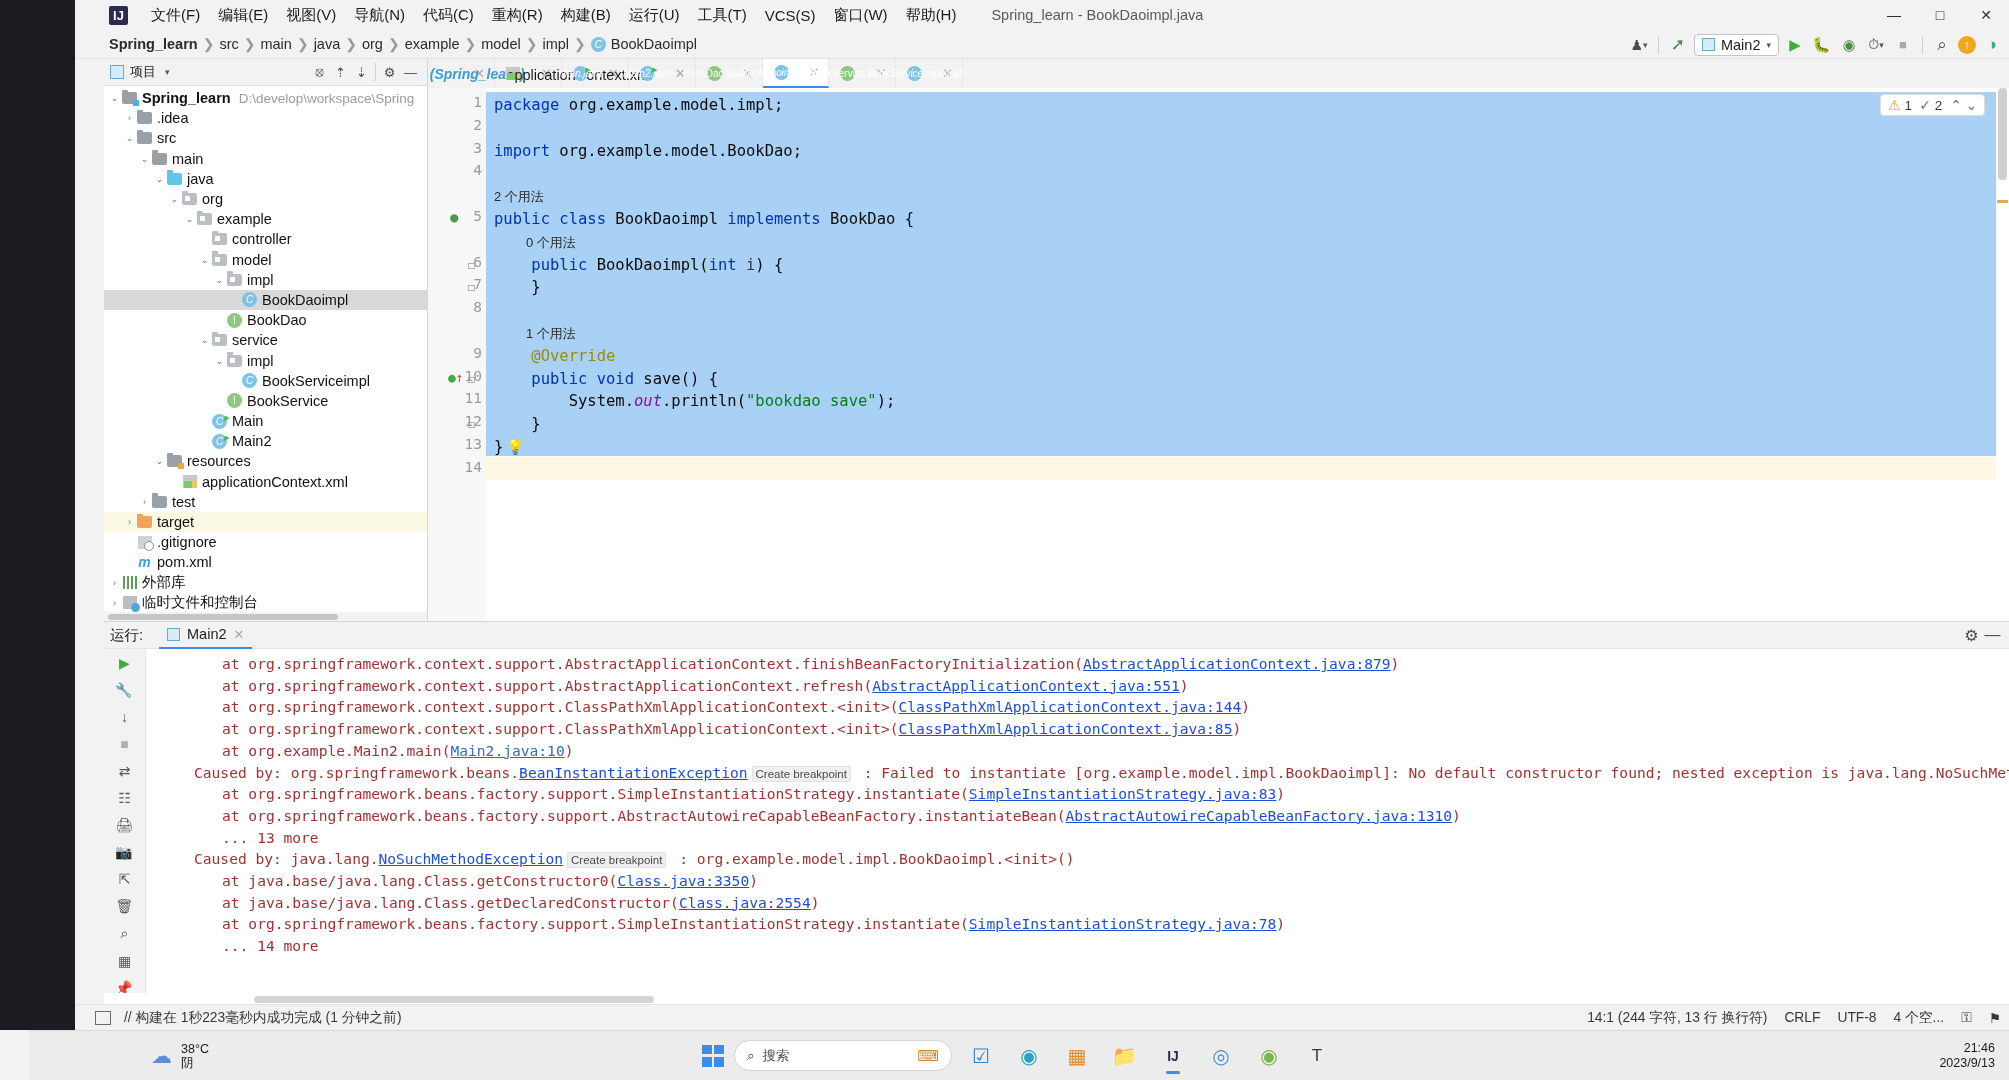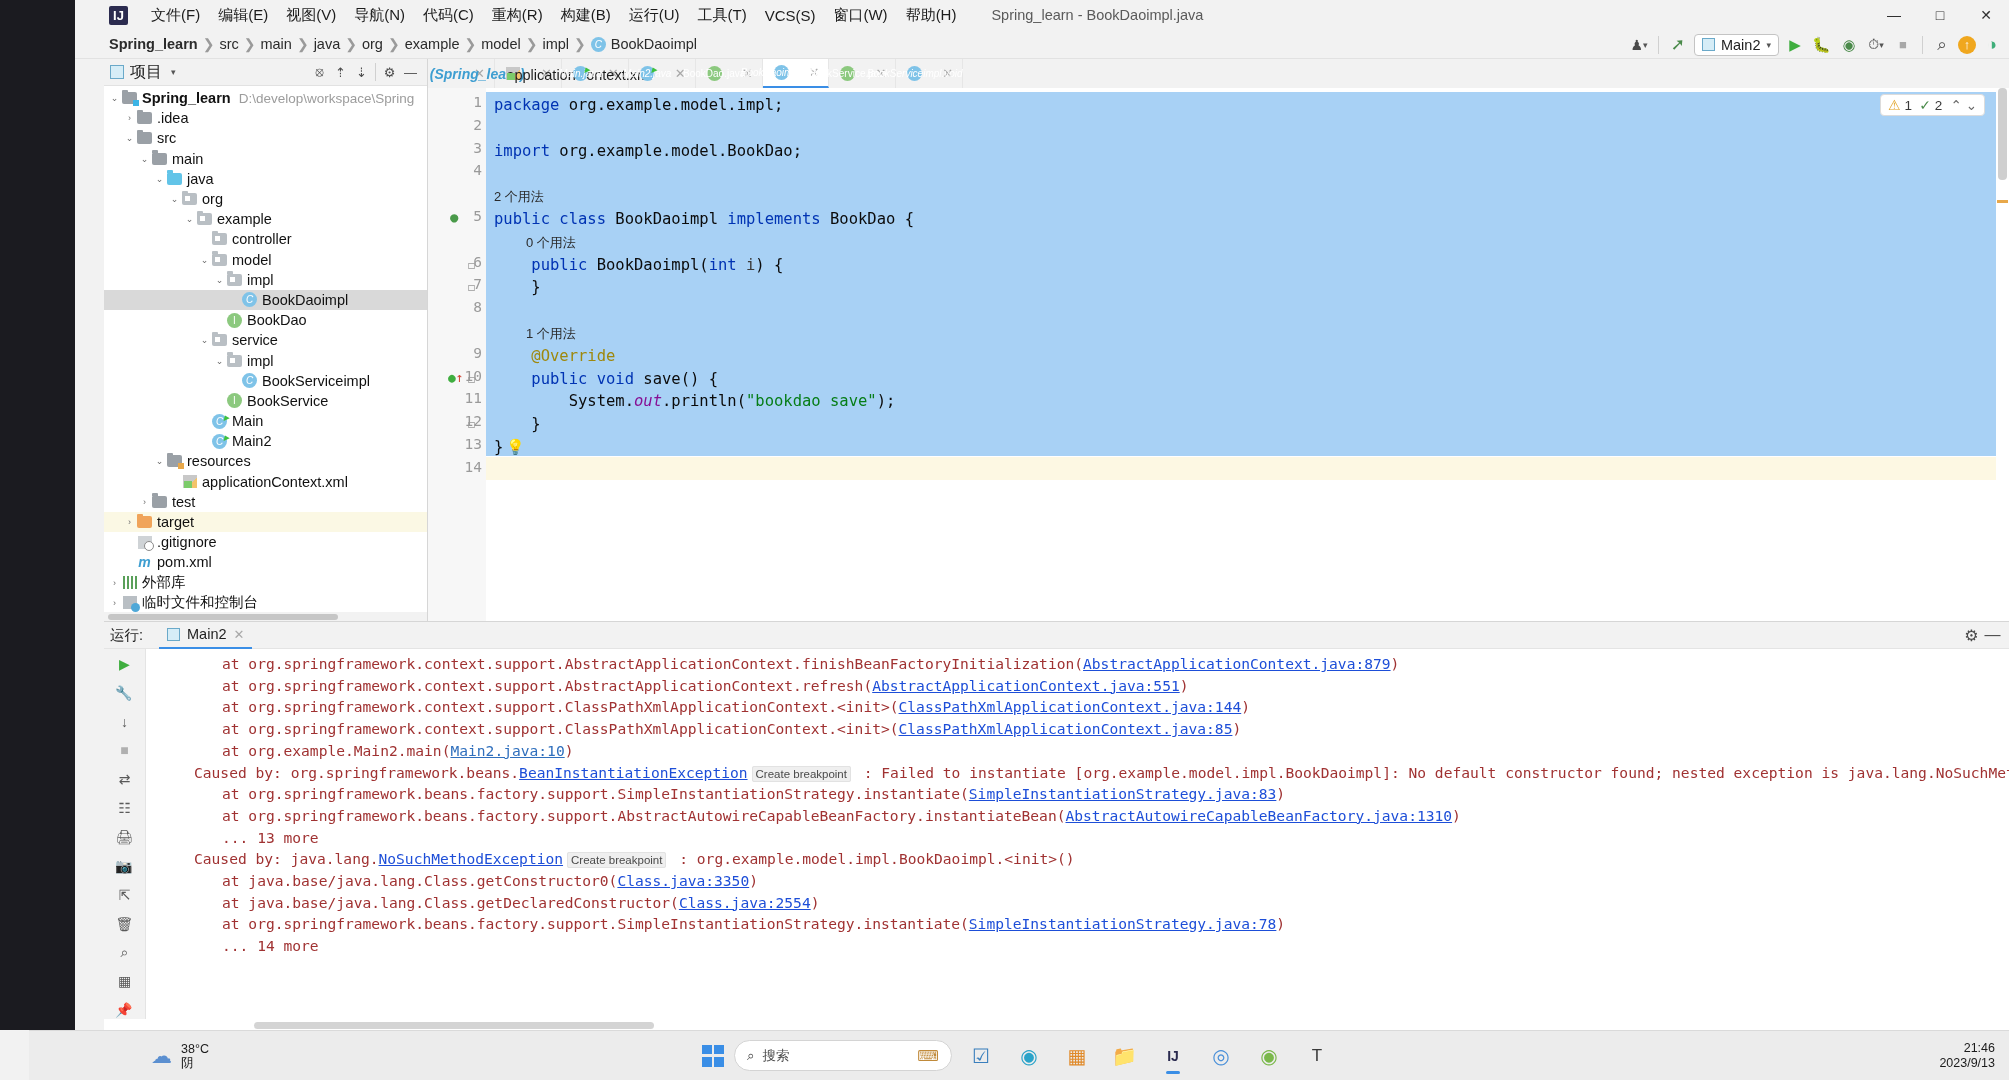--- a/index.html
+++ b/index.html
@@ -34,21 +34,21 @@
   .run-config .rc-box { width:13px; height:13px; border:1.5px solid #6aa9c9; background:#d6edf7;}
   .caret { font-size:9px; color:#555; }
   .sep-v { width:1px; height:18px; background:#d0d0d0; margin:0 3px;}
 
   
   .mid { display:flex; flex:0 0 562px; height:562px; position:relative;}
 
   
   .proj { width:324px; background:#f7f7f7; border-right:1px solid #d6d6d6; display:flex; flex-direction:column; margin-left:75px;}
   .proj-head { height:27px; display:flex; align-items:center; padding:0 6px; background:#f2f2f2; border-bottom:1px solid #e2e2e2; flex:0 0 27px;}
-  .proj-head .title { font-size:16px; margin-left:6px;}
+  .proj-head .title { font-size:13px; margin-left:6px;}
   .proj-head .sq { width:14px; height:14px; border:1.5px solid #6aa9c9; background:#d6edf7;}
   .proj-head .spacer { flex:1; }
   .proj-head .hi { width:21px; height:21px; display:flex; align-items:center; justify-content:center; font-size:13px; color:#4c4c4c;}
   .tree { flex:1; overflow:hidden; background:#fff; font-size:14.5px; padding-top:2px; position:relative;}
   .row { height:20.2px; display:flex; align-items:center; white-space:nowrap; padding-left:2px;}
   .row.sel { background:#d9d9d9; }
   .row.high { background:#fbf8e4; }
   .arrow { width:13px; text-align:center; color:#6a6a6a; font-size:9px; flex:0 0 13px;}
   .ic { width:17px; height:15px; margin-right:4px; flex:0 0 17px; display:inline-flex; align-items:center; justify-content:center; position:relative;}
   .folder { width:15px; height:12px; background:#9aa0a6; border-radius:1px 2px 2px 2px; position:relative;}
@@ -552,20 +552,32 @@
         <span class="si">📌</span>
       </div>
       <div class="run-side2"></div>
       <div class="console" id="console"><div class="cline" style="top: 4px; left: 46px;"><span>at org.springframework.context.support.AbstractApplicationContext.finishBeanFactoryInitialization(</span><span class="link">AbstractApplicationContext.java:879</span><span>)</span></div><div class="cline" style="top: 25.7px; left: 46px;"><span>at org.springframework.context.support.AbstractApplicationContext.refresh(</span><span class="link">AbstractApplicationContext.java:551</span><span>)</span></div><div class="cline" style="top: 47.4px; left: 46px;"><span>at org.springframework.context.support.ClassPathXmlApplicationContext.&lt;init&gt;(</span><span class="link">ClassPathXmlApplicationContext.java:144</span><span>)</span></div><div class="cline" style="top: 69.1px; left: 46px;"><span>at org.springframework.context.support.ClassPathXmlApplicationContext.&lt;init&gt;(</span><span class="link">ClassPathXmlApplicationContext.java:85</span><span>)</span></div><div class="cline" style="top: 90.8px; left: 46px;"><span>at org.example.Main2.main(</span><span class="link b">Main2.java:10</span><span>)</span></div><div class="cline" style="top: 112.5px; left: 18px;"><span>Caused by: org.springframework.beans.</span><span class="link">BeanInstantiationException</span><span class="bpchip" style="margin: 0px 4px;">Create breakpoint</span><span> : Failed to instantiate [org.example.model.impl.BookDaoimpl]: No default constructor found; nested exception is java.lang.NoSuchMethodException: org.examp</span></div><div class="cline" style="top: 134.2px; left: 46px;"><span>at org.springframework.beans.factory.support.SimpleInstantiationStrategy.instantiate(</span><span class="link">SimpleInstantiationStrategy.java:83</span><span>)</span></div><div class="cline" style="top: 155.9px; left: 46px;"><span>at org.springframework.beans.factory.support.AbstractAutowireCapableBeanFactory.instantiateBean(</span><span class="link">AbstractAutowireCapableBeanFactory.java:1310</span><span>)</span></div><div class="cline" style="top: 177.6px; left: 46px;"><span>... 13 more</span></div><div class="cline" style="top: 199.3px; left: 18px;"><span>Caused by: java.lang.</span><span class="link">NoSuchMethodException</span><span class="bpchip" style="margin: 0px 4px;">Create breakpoint</span><span> : org.example.model.impl.BookDaoimpl.&lt;init&gt;()</span></div><div class="cline" style="top: 221px; left: 46px;"><span>at java.base/java.lang.Class.getConstructor0(</span><span class="link">Class.java:3350</span><span>)</span></div><div class="cline" style="top: 242.7px; left: 46px;"><span>at java.base/java.lang.Class.getDeclaredConstructor(</span><span class="link">Class.java:2554</span><span>)</span></div><div class="cline" style="top: 264.4px; left: 46px;"><span>at org.springframework.beans.factory.support.SimpleInstantiationStrategy.instantiate(</span><span class="link">SimpleInstantiationStrategy.java:78</span><span>)</span></div><div class="cline" style="top: 286.1px; left: 46px;"><span>... 14 more</span></div><div class="cline" style="top: 307.8px; left: 18px;"></div><div class="cline" style="top: 341.5px; left: 18px;"></div></div>
     </div>
     <div class="con-hscroll">
         <i></i>
       </div>
   </div>
 
+  <div class="status">
+    <span class="status-ico"></span>
+    <span>// 构建在 1秒223毫秒内成功完成 (1 分钟之前)</span>
+    <span class="sright">
+      <span>14:1 (244 字符, 13 行 换行符)</span>
+      <span>CRLF</span>
+      <span>UTF-8</span>
+      <span>4 个空...</span>
+      <span>⚿</span>
+      <span>⚑</span>
+    </span>
+  </div>
 
   <div class="taskbar">
     <div class="weather">
       <span class="wicon">☁</span>
       <span class="wtxt">
         <div>38°C</div>
         <div>阴</div>
       </span>
     </div>
     <div class="tb-center">

